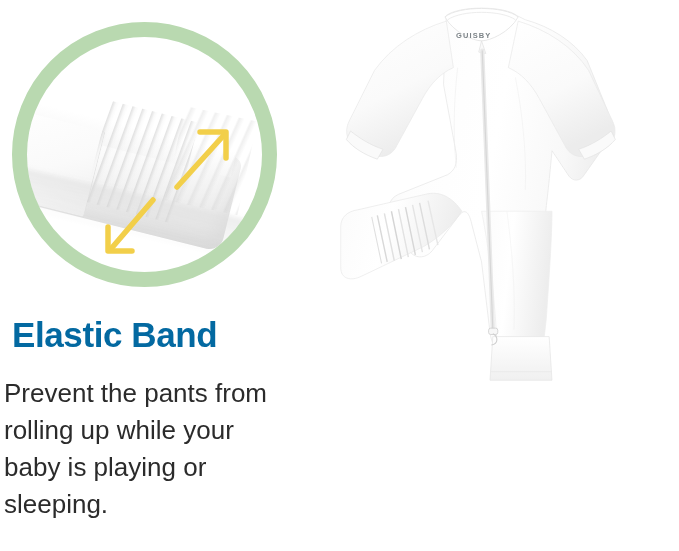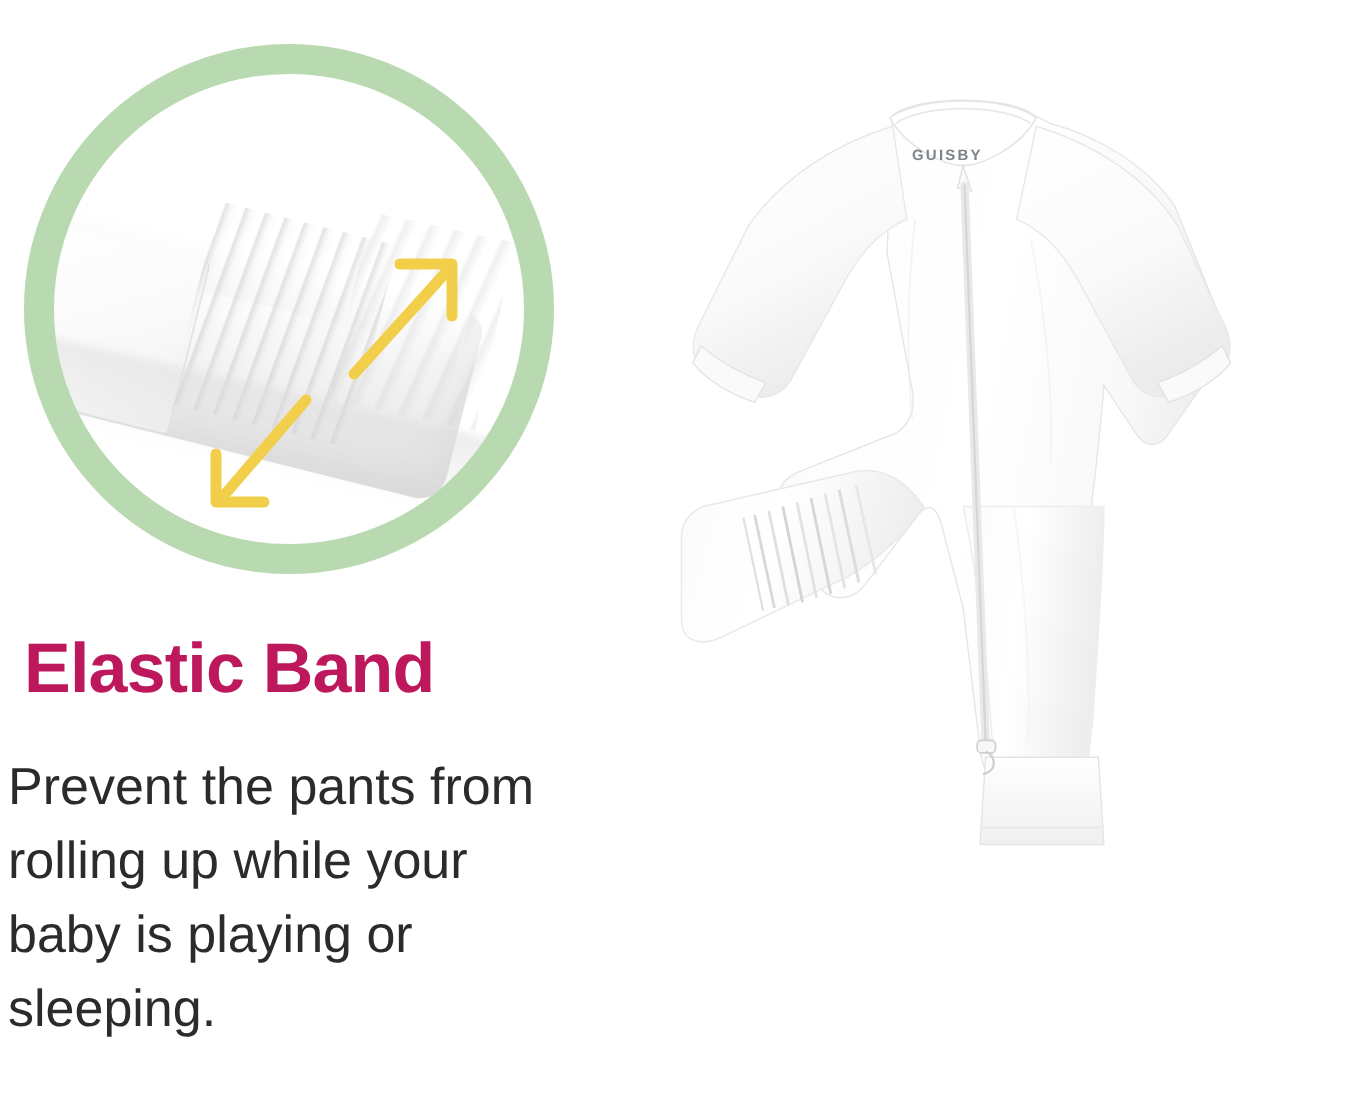--- a/index.html
+++ b/index.html
@@ -136,21 +136,21 @@
   }
 
   
   .callout-heading {
     position: absolute;
     left: 12px;
     top: 317px;
     width: 280px;
     font-size: 35px;
     font-weight: bold;
-    color: #be185d;
+    color: #0369a1;
     letter-spacing: -0.4px;
     line-height: 1.05;
   }
   .callout-body {
     position: absolute;
     left: 4px;
     top: 375px;
     width: 292px;
     font-size: 26px;
     font-weight: 300;
@@ -159,21 +159,20 @@
     text-align: left;
   }
 
   
   .romper {
     position: absolute;
     left: 282px;
     top: 0;
     width: 397px;
     height: 388px;
-    margin-top: 42px;
   }
   .romper svg {
     position: absolute;
     inset: 0;
     width: 100%;
     height: 100%;
   }
   .brand-label {
     position: absolute;
     left: 174px;

